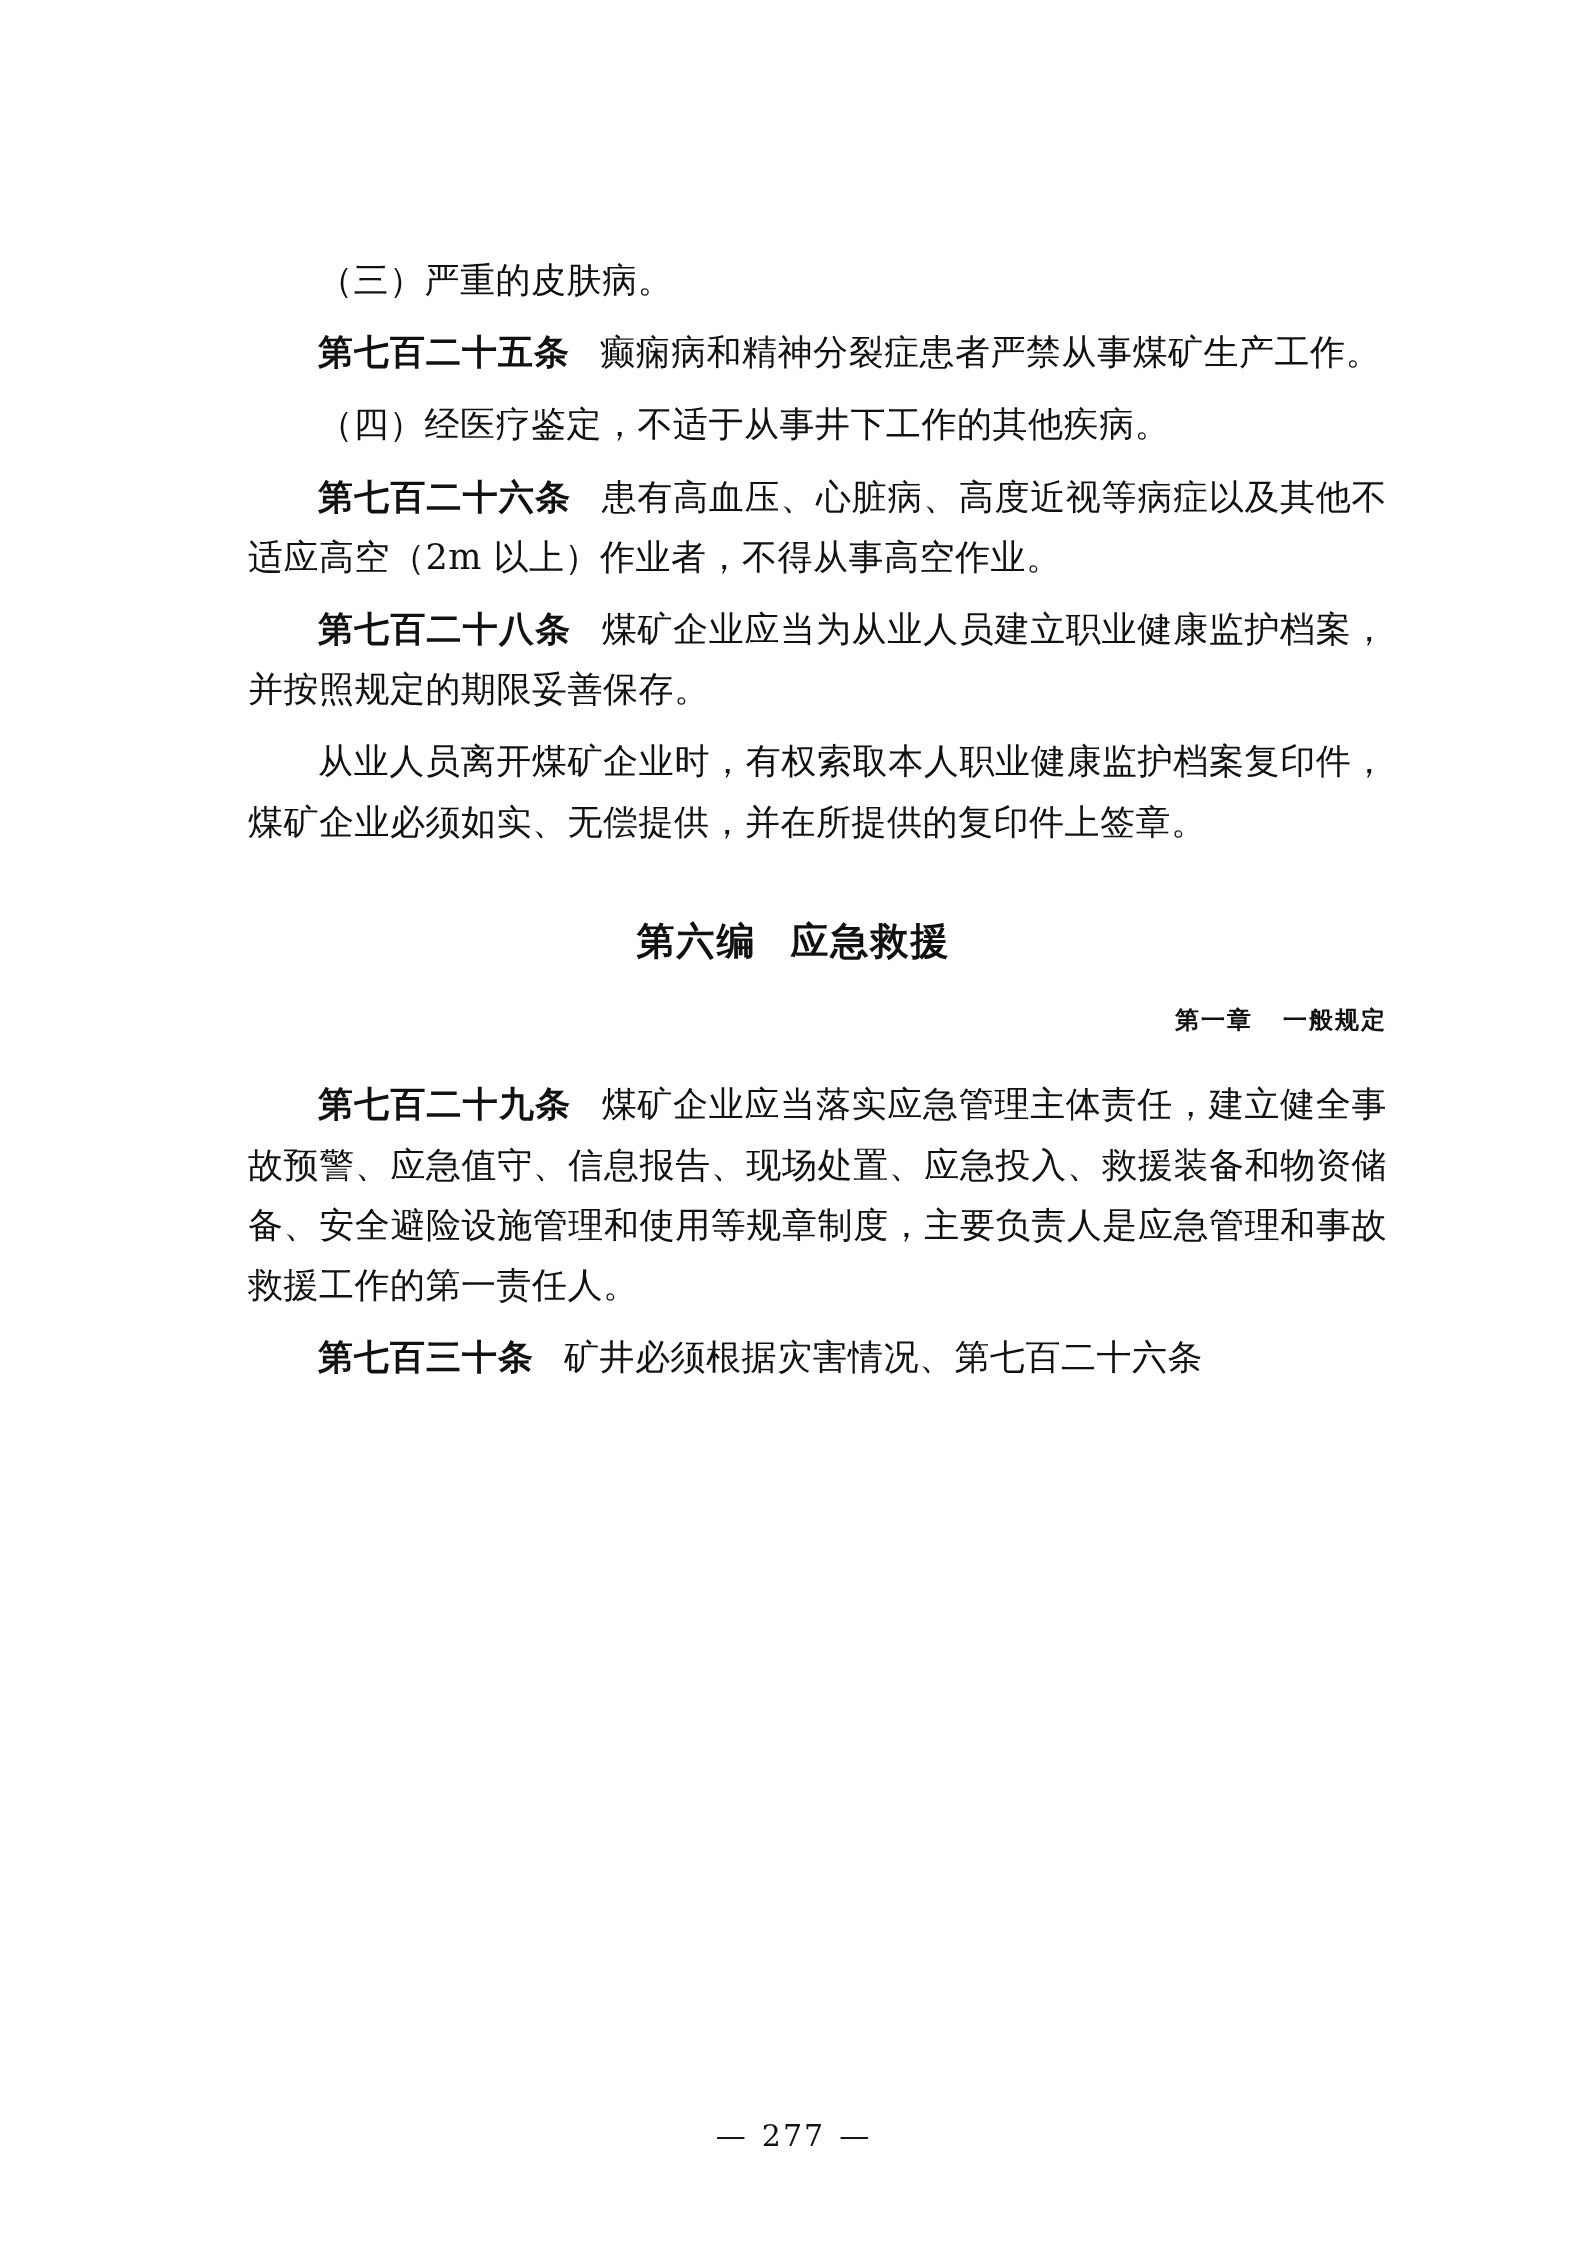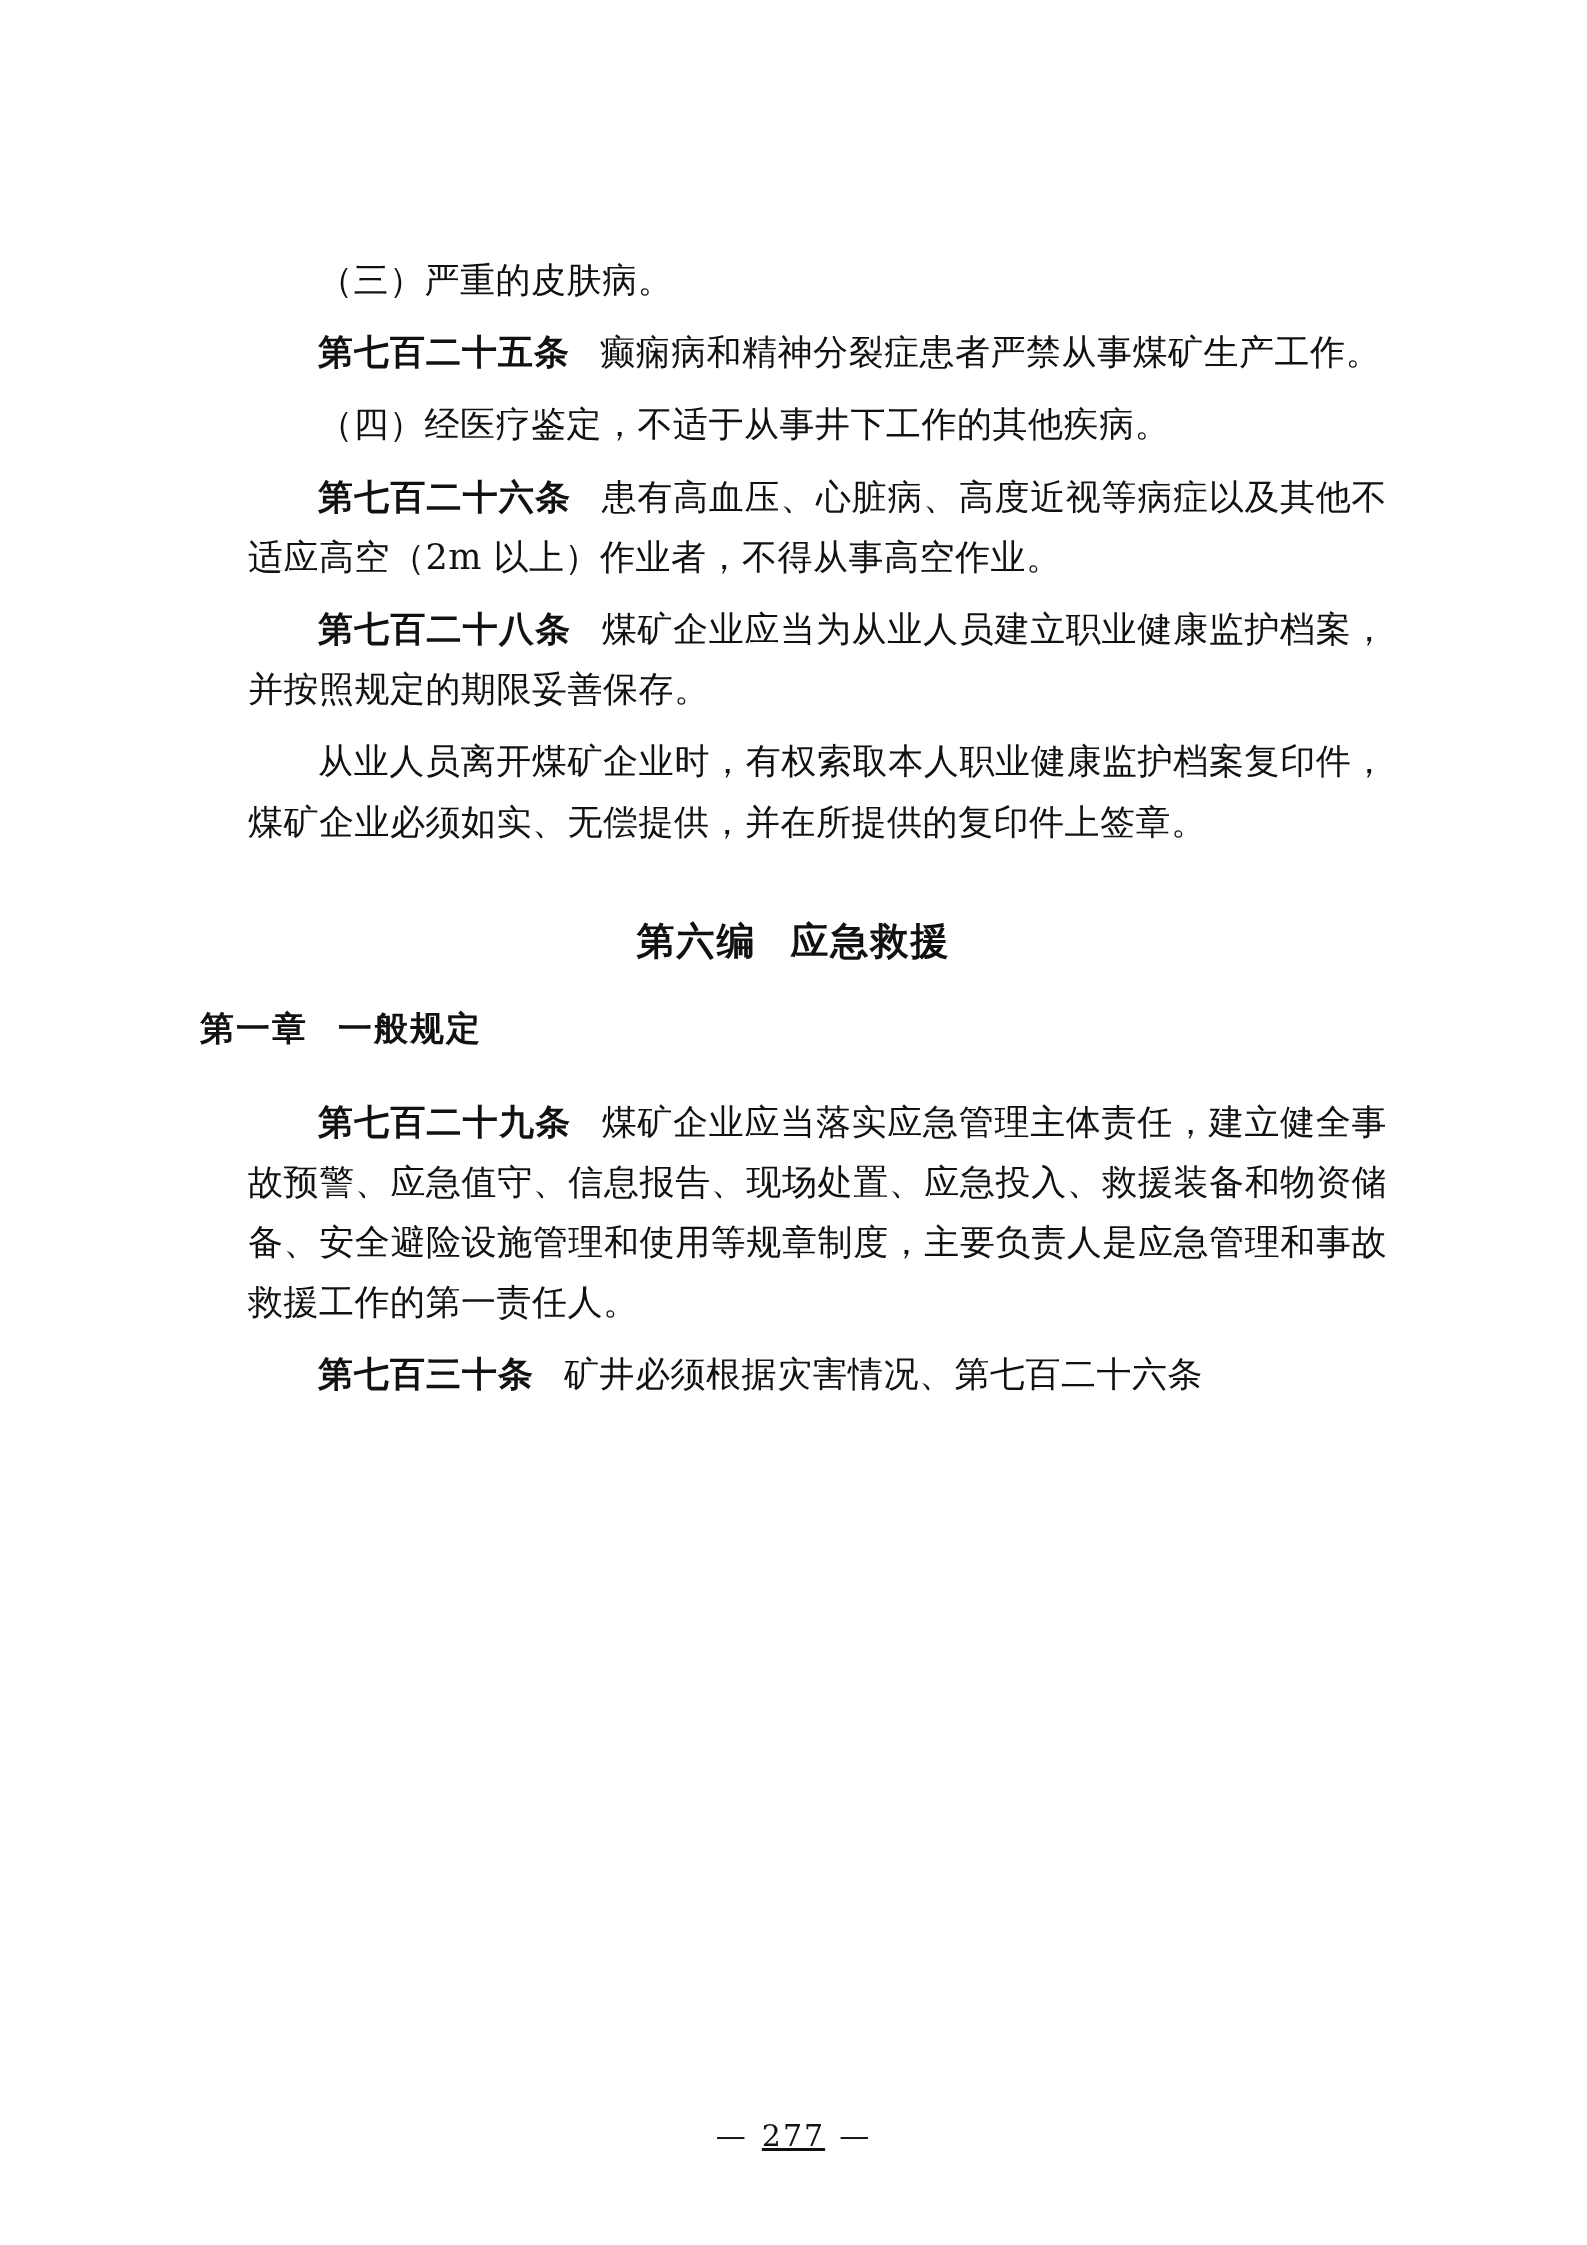--- a/index.html
+++ b/index.html
@@ -50,22 +50,22 @@
     font-size: 38px;
     font-weight: bold;
     letter-spacing: 2px;
     margin: 56px 0 26px 0;
   }
   h2.part-title .spacer {
     display: inline-block;
     width: 34px;
   }
   h3.chapter-title {
-    text-align: left;
-    font-size: 34px;
+    text-align: right;
+    font-size: 24px;
     font-weight: bold;
     letter-spacing: 2px;
     margin: 0 0 34px 0;
   }
   h3.chapter-title .spacer {
     display: inline-block;
     width: 30px;
   }
   .footer {
     position: absolute;
@@ -76,21 +76,20 @@
     font-size: 30px;
     letter-spacing: 2px;
     color: #111;
   }
   .footer .dash {
     display: inline-block;
     padding: 0 14px;
   }
   .page-number {
     font-family: "DejaVu Serif", "Liberation Serif", serif;
-    text-decoration: underline;
   }
 </style>
 </head>
 <body>
 
 <div class="page">
   <div class="body-text">
 
     <p class="para indent">（三）严重的皮肤病。</p>
 

